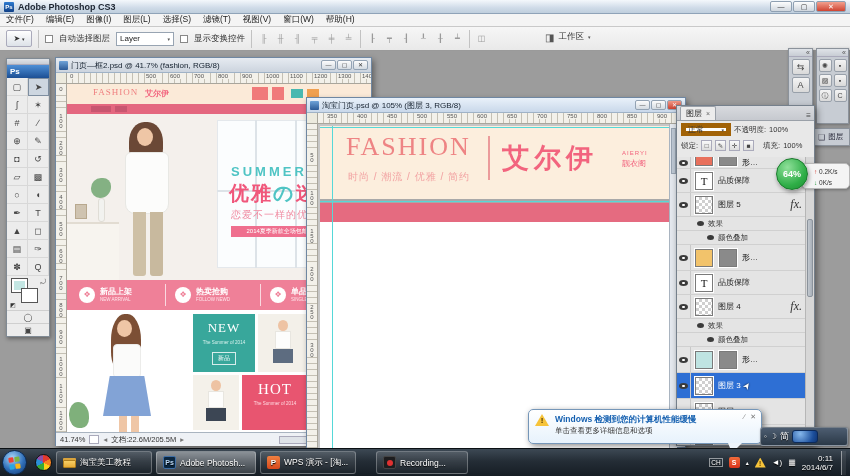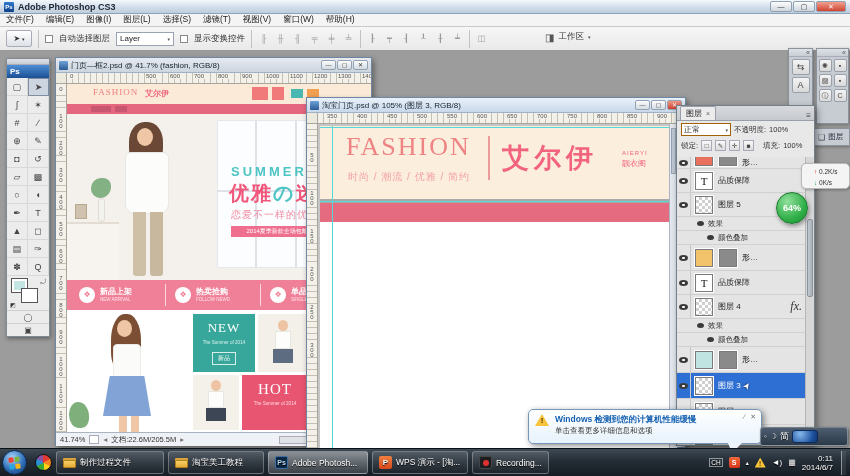--- a/index.html
+++ b/index.html
@@ -53,21 +53,21 @@
   .statusbar { position:absolute; background:#eef1f5; border-top:1px solid #a9b4c0; display:flex; align-items:center; gap:4px; font-size:7.5px; color:#333; padding:0 4px; }
   .guide-v { position:absolute; width:1px; background:#55d8d8; }
   .guide-h { position:absolute; height:1px; background:#55d8d8; }
   .checker { background-color:#fff; background-image:linear-gradient(45deg,#cfcfcf 25%,transparent 25%,transparent 75%,#cfcfcf 75%),linear-gradient(45deg,#cfcfcf 25%,transparent 25%,transparent 75%,#cfcfcf 75%); background-size:6px 6px; background-position:0 0,3px 3px; }
   
   .lpanel { left:676px; top:105px; width:139px; height:341px; background:#e8e8e8; border:1px solid #75808c; box-shadow:2px 3px 7px rgba(0,0,0,.45); }
   .ltabs { height:15px; background:linear-gradient(#d8dade,#c6c9cf); border-bottom:1px solid #9aa0a8; display:flex; align-items:flex-end; padding:0 3px; }
   .ltab { background:#ececec; border:1px solid #9aa0a8; border-bottom:none; border-radius:2px 2px 0 0; font-size:8px; color:#222; padding:1px 5px; display:flex; gap:4px; align-items:center; }
   .lmenu { margin-left:auto; font-size:8px; color:#444; }
   .lrow-ctl { display:flex; align-items:center; gap:3px; padding:2px 4px; font-size:7.5px; color:#333; }
-  .blendsel { width:50px; height:13px; background:#fff; border:1px solid #a16207; font-size:8px; display:flex; align-items:center; justify-content:space-between; padding:0 2px; }
+  .blendsel { width:50px; height:13px; background:#fff; border:5px solid #a16207; font-size:8px; display:flex; align-items:center; justify-content:space-between; padding:0 2px; }
   .lockbtn { width:11px; height:11px; border:1px solid #aab; background:linear-gradient(#fafafa,#dcdcdc); font-size:6.5px; text-align:center; line-height:10px; color:#444; }
   .llist { position:absolute; left:0; top:51px; width:137px; height:288px; overflow:hidden; background:#e4e4e4; }
   .lrow { position:relative; border-bottom:1px solid #d0d0d0; display:flex; align-items:center; }
   .eyecell { width:14px; align-self:stretch; border-right:1px solid #c8c8c8; display:flex; align-items:center; justify-content:center; }
   .eye { width:9px; height:6px; background:radial-gradient(circle at 50% 50%, #fff 0 1px, #3a3a3a 1.5px); border-radius:50%; }
   .thumb { width:18px; height:18px; border:1px solid #7a7a7a; outline:1px solid #fff; margin-left:4px; }
   .lthumbT { background:#fff; font-family:"Liberation Serif",serif; font-size:11px; text-align:center; line-height:17px; color:#111; }
   .llabel { font-size:8px; color:#1c1c1c; margin-left:5px; white-space:nowrap; }
   .fxtag { position:absolute; right:12px; font-size:12px; font-style:italic; color:#333; font-family:"Liberation Serif",serif; }
   .fxarr { position:absolute; right:3px; font-size:6px; color:#555; }
@@ -76,21 +76,21 @@
   .lscroll { position:absolute; right:0; top:51px; width:9px; height:288px; background:#d7d7d7; border-left:1px solid #b6b6b6; }
   .lthumbbar { position:absolute; left:1px; top:62px; width:6px; height:78px; background:linear-gradient(90deg,#c2c8cf,#a8b0b9); border:1px solid #8b939c; border-radius:2px; }
   
   .dock { background:#c7ccd3; border:1px solid #8b929b; box-shadow:1px 1px 3px rgba(0,0,0,.3); }
   .dockhead { font-size:7px; color:#555; text-align:right; padding:0 2px; border-bottom:1px solid #aab; background:linear-gradient(#dfe3e8,#c8cdd4); }
   .dockbtn { width:18px; height:16px; margin:2px auto; background:linear-gradient(#f4f4f4,#d9d9d9); border:1px solid #98a0aa; border-radius:2px; font-size:9px; color:#444; text-align:center; line-height:15px; }
   .dockrow { display:flex; gap:2px; justify-content:center; margin:2px 0; }
   .dockmini { width:13px; height:13px; background:linear-gradient(#f4f4f4,#d9d9d9); border:1px solid #98a0aa; border-radius:2px; font-size:7px; color:#444; text-align:center; line-height:12px; }
   
   .speedpill { left:801px; top:163px; width:49px; height:26px; background:#f4f4f4; border:1px solid #b9b9b9; border-radius:5px; font-size:6.5px; color:#333; padding:2px 3px 0 12px; line-height:11px; box-shadow:1px 1px 3px rgba(0,0,0,.3); }
-  .speedball { left:776px; top:158px; width:32px; height:32px; border-radius:50%; background:radial-gradient(circle at 35% 28%, #8fe09a, #2fae47 62%, #1d8c33); border:1px solid #187a2b; color:#fff; font-size:9px; font-weight:bold; display:flex; align-items:center; justify-content:center; box-shadow:1px 2px 4px rgba(0,0,0,.4);margin-top:34px; }
+  .speedball { left:776px; top:158px; width:32px; height:32px; border-radius:50%; background:radial-gradient(circle at 35% 28%, #8fe09a, #2fae47 62%, #1d8c33); border:1px solid #187a2b; color:#fff; font-size:9px; font-weight:bold; display:flex; align-items:center; justify-content:center; box-shadow:1px 2px 4px rgba(0,0,0,.4); }
   .up { color:#d23b2f; } .down { color:#2e9e44; }
   
   .balloon { left:528px; top:409px; width:234px; height:35px; background:linear-gradient(#ffffff,#e7f2fc); border:1px solid #7596b8; border-radius:5px; box-shadow:2px 2px 6px rgba(0,0,0,.45); padding:4px 6px; }
   .balloon-tail { left:728px; top:443px; width:0; height:0; border-left:4px solid transparent; border-right:10px solid transparent; border-top:10px solid #edf4fb; }
   .warn-tri { width:14px; height:12px; background:#f6c33a; clip-path:polygon(50% 0,100% 100%,0 100%); text-align:center; font-size:8px; font-weight:bold; color:#4a3000; line-height:14px; }
   .btitle { font-size:8.5px; color:#1560b0; font-weight:bold; white-space:nowrap; }
   .bsub { font-size:7.5px; color:#333; margin-left:20px; }
   .bclose { position:absolute; right:5px; top:3px; font-size:7px; color:#777; }
   .btool { position:absolute; right:16px; top:3px; font-size:7px; color:#777; }
   
@@ -645,43 +645,36 @@
   <div class="ab taskbar">
     <span class="orb">
       <span class="flag">
         <span style="background:#ef4136;"></span>
           <span style="background:#7db542;"></span>
           <span style="background:#28a8e0;"></span>
           <span style="background:#fcb712;"></span>
       </span>
     </span>
     <span class="pinwheel"></span>
-    <span class="tbtn" style="width:108px;">
-      <span class="foldico">
-          <span class="bk"></span>
-          <span class="fr"></span>
-        </span>
-      <span>制作过程文件</span>
-    </span>
     <span class="tbtn" style="width:96px;">
       <span class="foldico">
           <span class="bk"></span>
           <span class="fr"></span>
         </span>
       <span>淘宝美工教程</span>
     </span>
     <span class="tbtn active" style="width:100px;">
       <span class="psico">Ps</span>
       <span>Adobe Photosh...</span>
     </span>
     <span class="tbtn" style="width:96px;">
       <span class="wpsico">P</span>
       <span>WPS 演示 - [淘...</span>
     </span>
-    <span class="tbtn" style="width:77px;">
+    <span class="tbtn" style="width:92px;margin-left:16px;">
       <span class="recico">
           <span></span>
         </span>
       <span>Recording...</span>
     </span>
     <span class="tray">
       <span class="tico" style="font-size:6.5px;border:1px solid rgba(255,255,255,.5);padding:0 1px;">CH</span>
       <span class="s-ico">S</span>
       <span class="tico" style="font-size:6px;">▴</span>
       <span class="warn-ico">!</span>

